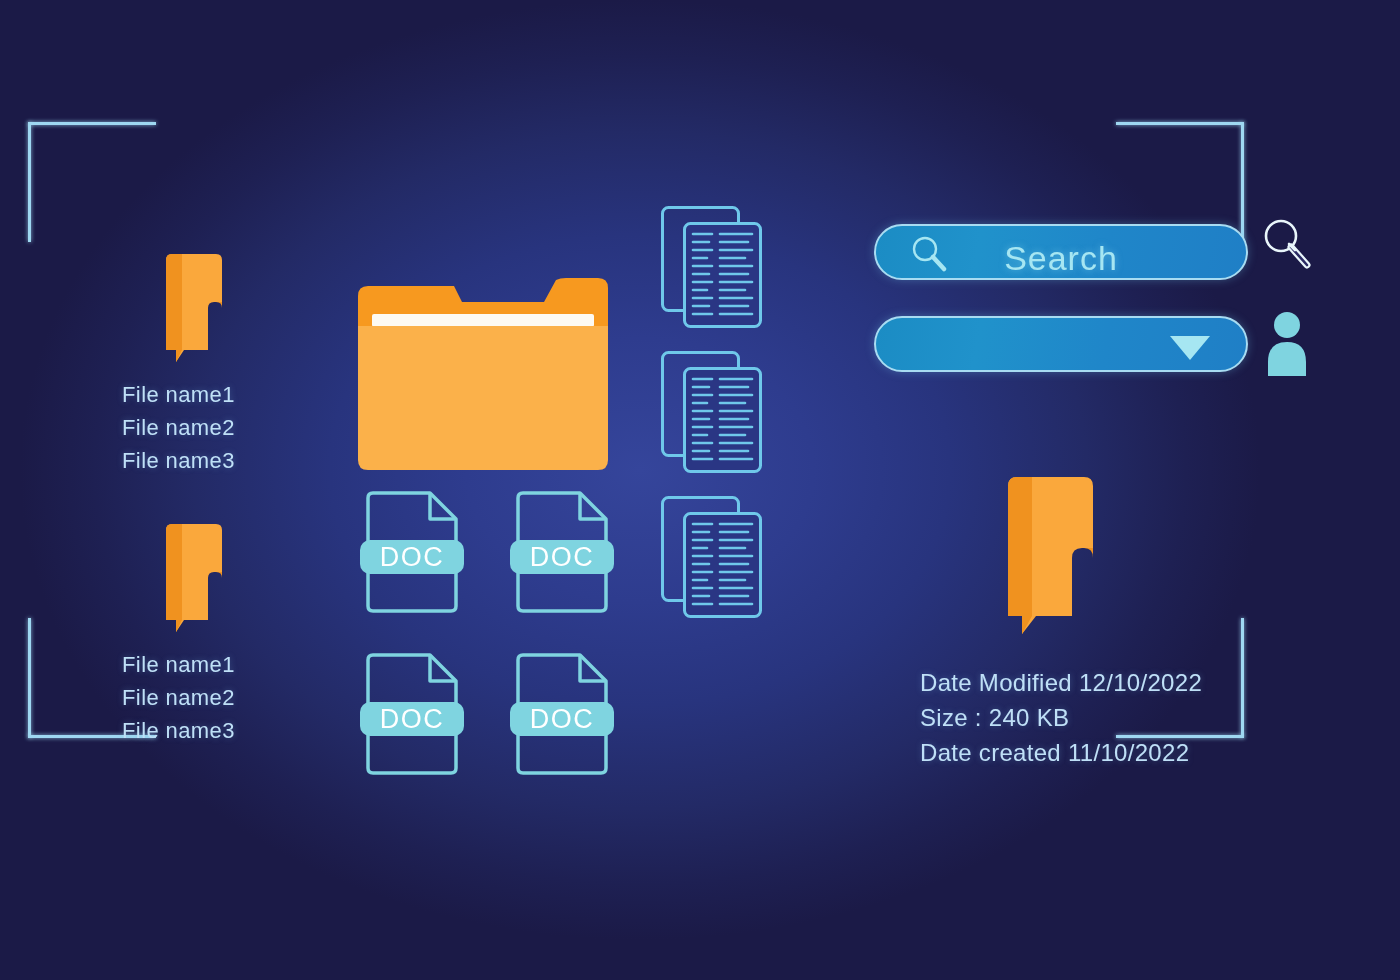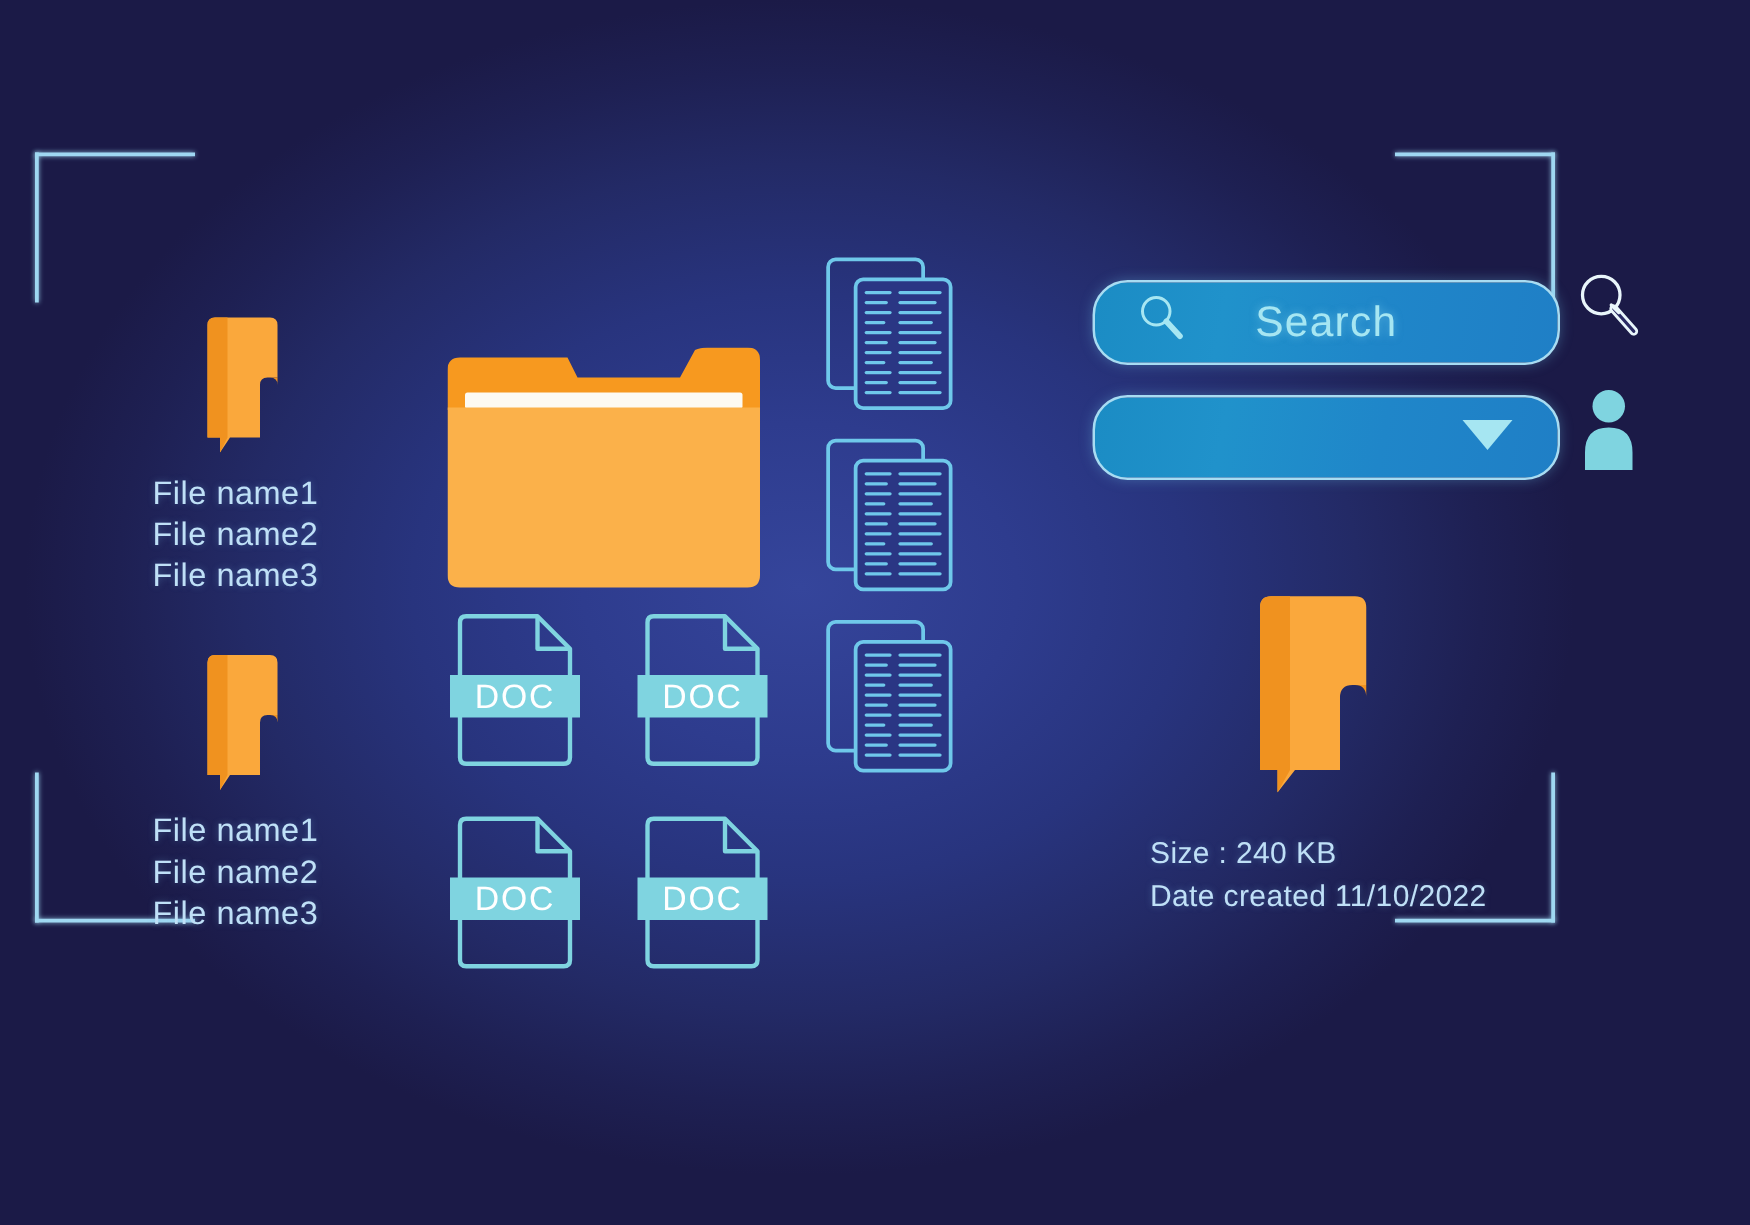--- a/index.html
+++ b/index.html
@@ -25,62 +25,62 @@
   .bk-v{ width:3px; }
 
   
   .bookmark{ position:absolute; }
   .bookmark svg{ display:block; width:100%; height:100%; }
 
   
   .namelist{
     position:absolute;
     color:#bfe0f7;
-    font-size:26px;
+    font-size:22px;
     line-height:33px;
     letter-spacing:.4px;
     text-shadow:0 0 6px rgba(120,180,230,.35);
     white-space:nowrap;
   }
 
   
   .bigfolder{ position:absolute; }
   .bigfolder svg{ display:block; width:100%; height:100%; }
 
   
   .docicon{ position:absolute; }
   .docicon svg{ position:absolute; inset:0; width:100%; height:100%; }
   .docicon .band{
     position:absolute;
     left:-4px; right:-4px;
     top:50px; height:34px;
     background:#7fd4e0;
-    display:flex; align-items:center; justify-content:center;
+    display:flex; align-items:center; justify-content:center;border-radius:10px;
   }
   .docicon .band b{
     font-weight:400;
     font-size:27px;
     color:#ffffff;
     letter-spacing:1.5px;
     line-height:1;
   }
 
   
   .docstack{ position:absolute; }
   .docstack svg{ display:block; width:100%; height:100%; }
 
   
   .bar{
     position:absolute;
-    height:68px;
+    height:56px;
     border-radius:28px;
     border:2px solid #a8dcf2;
     background:linear-gradient(100deg,#1b8cc4 0%, #2092cb 28%, #1f86c9 62%, #1f7fc6 100%);
     box-shadow:0 0 10px rgba(110,190,230,.35);
-    display:flex; align-items:center;
+    display:flex; align-items:flex-end;
   }
   .bar .lbl{
     flex:1; text-align:center;
     color:#a6e6f2;
     font-size:34px;
     letter-spacing:1px;
     text-shadow:0 0 7px rgba(150,225,245,.5);
   }
   .bar .mag-in{
     position:absolute; left:34px; top:9px;
@@ -331,17 +331,18 @@
 
   <div class="bookmark" style="left:998px; top:474px; width:110px; height:160px;">
     <svg viewBox="0 0 110 160">
       <path d="M10 12 Q10 3 19 3 L86 3 Q95 3 95 12 L95 74 L84 74 Q74 74 74 84 L74 142 L38 142 L24 160 L24 142 L10 142 Z" fill="#faa83c"></path>
       <path d="M10 12 Q10 3 19 3 L34 3 L34 142 L24 160 L24 142 L10 142 Z" fill="#f0921f"></path>
       <path d="M74 74 L95 74 L95 84 Q95 74 86 74 Z" fill="#f0921f"></path>
     </svg>
   </div>
 
   <div class="meta" style="left:920px; top:665px;">
+    <div>Date Modified  12/10/2022</div>
     <div>Size : 240 KB</div>
     <div>Date created   11/10/2022</div>
   </div>
 
 </div>
 
 </body></html>

